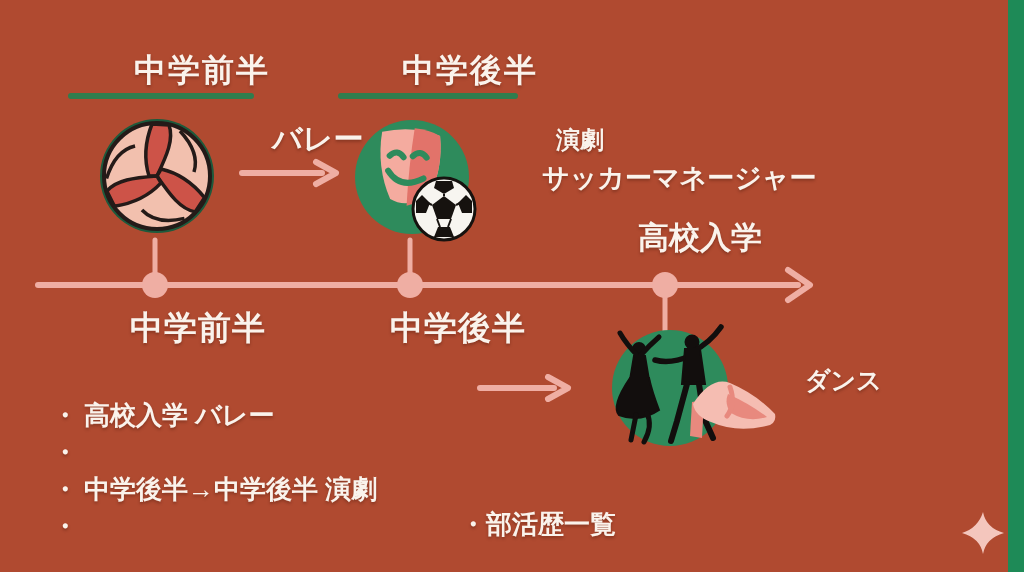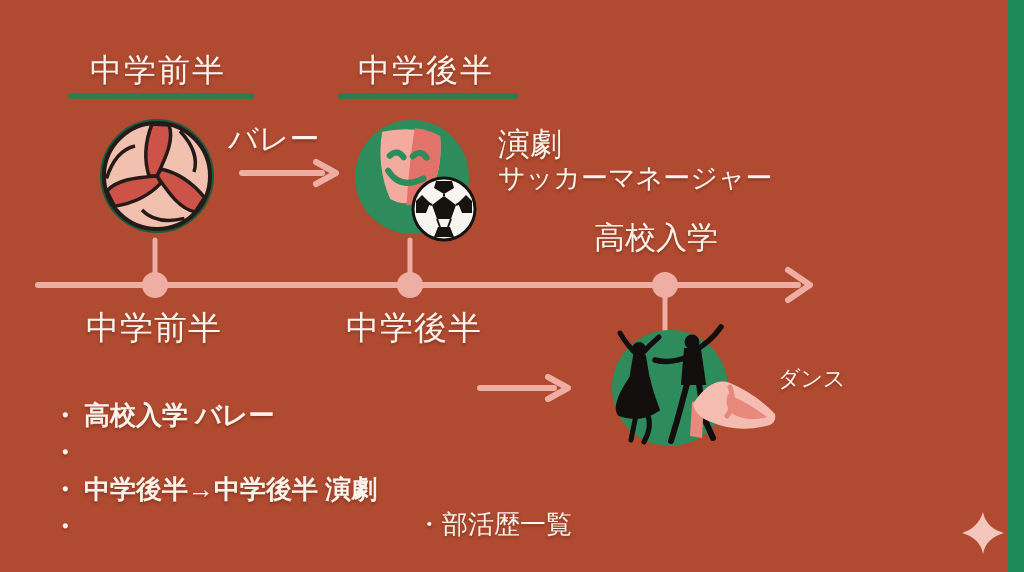--- a/index.html
+++ b/index.html
@@ -2,22 +2,22 @@
 <html><head>
 <meta charset="utf-8">
 <style>
   html,body{margin:0;padding:0;background:#222;}
   .canvas{
     position:relative;width:1024px;height:572px;overflow:hidden;
     background:#b04a30;
     font-family:"Liberation Sans","DejaVu Sans",sans-serif;
   }
   .t{
-    position:absolute;color:#faf3ec;font-weight:400;white-space:nowrap;
-    text-shadow:0 2px 3px rgba(60,20,10,.35);line-height:1.15;
+    position:absolute;color:#faf3ec;font-weight:700;white-space:nowrap;
+    text-shadow:0 2px 3px rgba(60,20,10,.35);line-height:1.15;margin-left:44px;
   }
   .underline{position:absolute;height:6px;border-radius:3px;background:#2f7d4e;}
   .green-strip{position:absolute;top:0;right:0;width:16px;height:572px;background:#1e8a57;}
   .abs{position:absolute;}
   .bullets{position:absolute;left:52px;top:397px;font-size:26px;font-weight:700;color:#faf3ec;
            text-shadow:0 2px 3px rgba(60,20,10,.35);}
   .bullets .row{height:37px;display:flex;align-items:center;white-space:nowrap;}
   .bullets .marker{margin-right:6px;}
 </style>
 </head>
@@ -72,21 +72,21 @@
       <g stroke="#16120f" stroke-width="2">
         <line x1="94" y1="79" x2="94" y2="81"></line>
           <line x1="82" y1="90" x2="74" y2="86"></line>
         <line x1="106" y1="90" x2="114" y2="86"></line>
           <line x1="101" y1="104" x2="98" y2="112"></line>
         <line x1="87" y1="104" x2="90" y2="112"></line>
       </g>
     </g>
   </svg>
 
-  <div class="t" style="left:498px;top:126px;font-size:32px;">演劇</div>
+  <div class="t" style="left:512px;top:126px;font-size:24px;">演劇</div>
   <div class="t" style="left:594px;top:220px;font-size:31px;">高校入学</div>
 
   <div class="t" style="left:498px;top:163px;font-size:27px;">サッカーマネージャー</div>
 
   <svg class="abs" style="left:30px;top:230px;" width="812" height="115" viewBox="0 0 812 115">
     <g stroke="#efaea3" stroke-linecap="round">
       <line x1="125" y1="10" x2="125" y2="50" stroke-width="5"></line>
       <line x1="380" y1="10" x2="380" y2="50" stroke-width="5"></line>
       <line x1="635" y1="60" x2="635" y2="106" stroke-width="5"></line>
       <line x1="8" y1="55" x2="768" y2="55" stroke-width="6"></line>
@@ -124,21 +124,21 @@
     </g>
   </svg>
 
   <svg class="abs" style="left:678px;top:362px;" width="104" height="80" viewBox="0 0 104 80">
     <path d="M14,40 L26,38 L24,76 L12,74 Z" fill="#e8897e"></path>
     <path d="M15,42 Q33,14 52,21 Q78,32 97,52 Q99,62 88,64 Q58,71 33,60 Q17,54 15,42 Z" fill="#f5bdb2"></path>
     <path d="M50,32 Q72,42 89,55 Q70,61 53,51 Q46,42 50,32 Z" fill="#e8897e"></path>
     <path d="M52,25 Q58,42 49,54" fill="none" stroke="#e8897e" stroke-width="5" stroke-linecap="round"></path>
   </svg>
 
-  <div class="t" style="left:778px;top:366px;font-size:22px;">ダンス</div>
+  <div class="t" style="left:761px;top:366px;font-size:25px;">ダンス</div>
 
   <div class="bullets">
     <div class="row">
       <span class="marker">・</span>
       <span>高校入学 バレー</span>
     </div>
     <div class="row">
       <span class="marker">・</span>
     </div>
     <div class="row">

